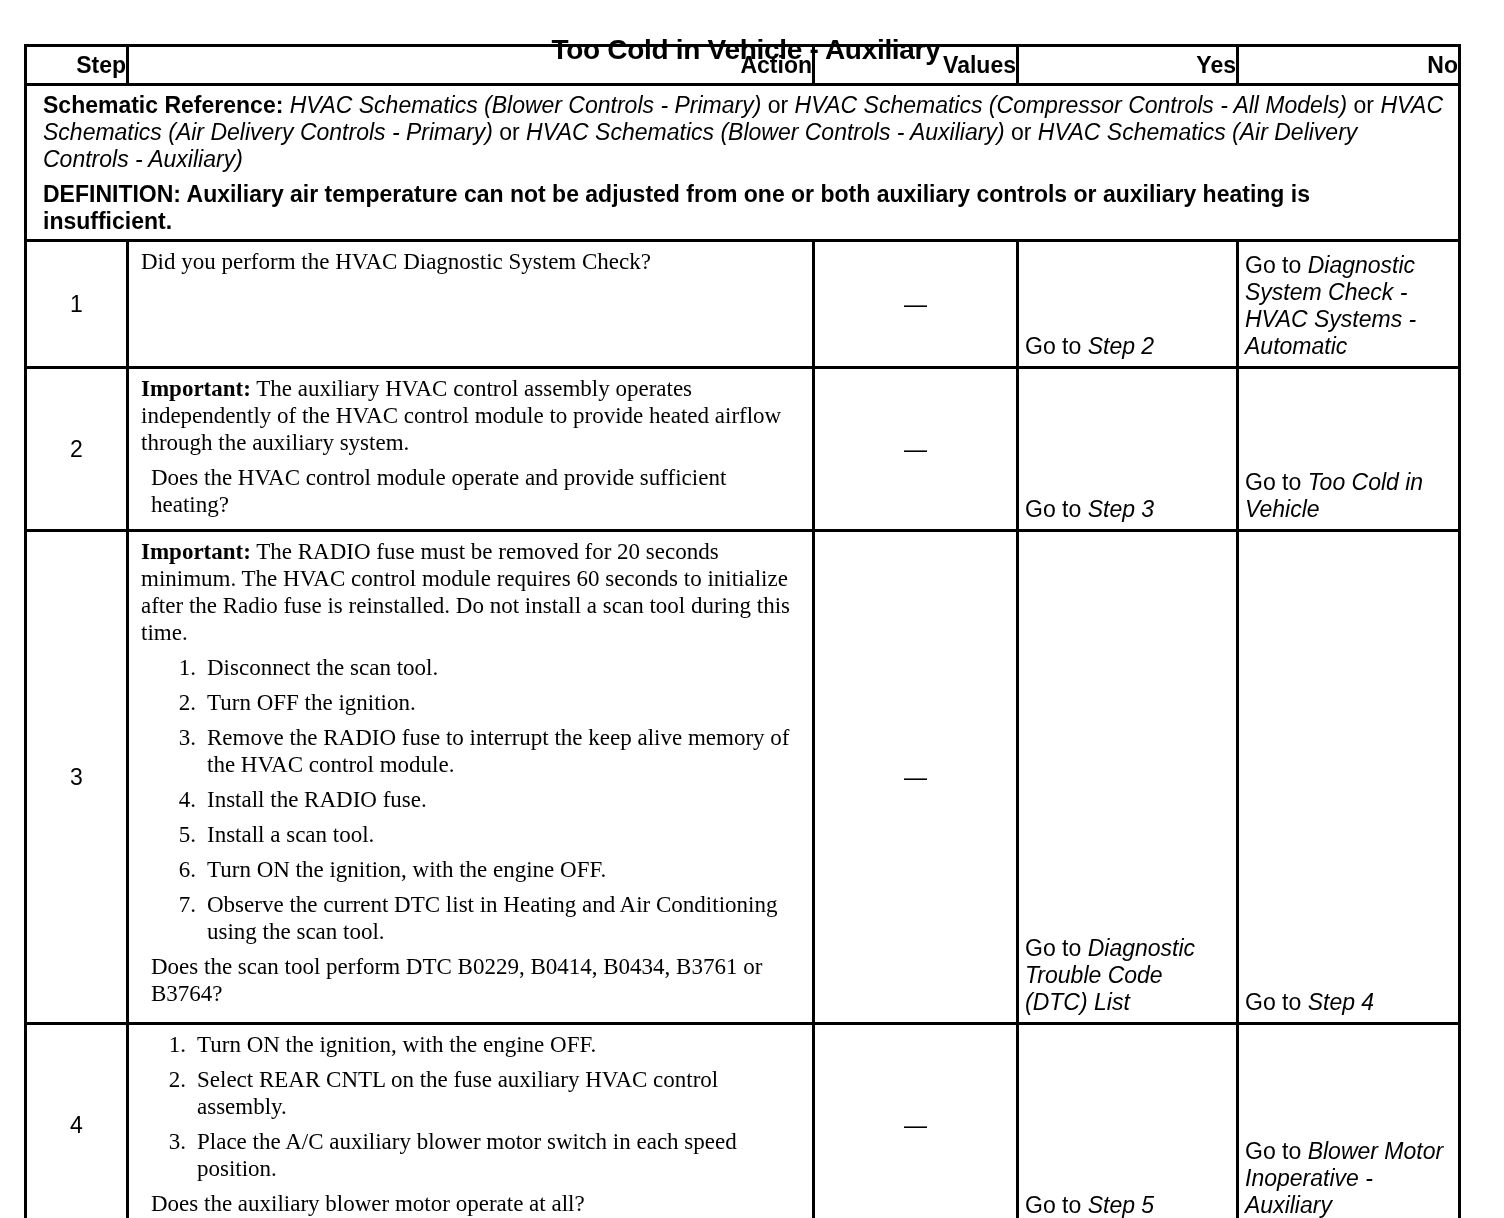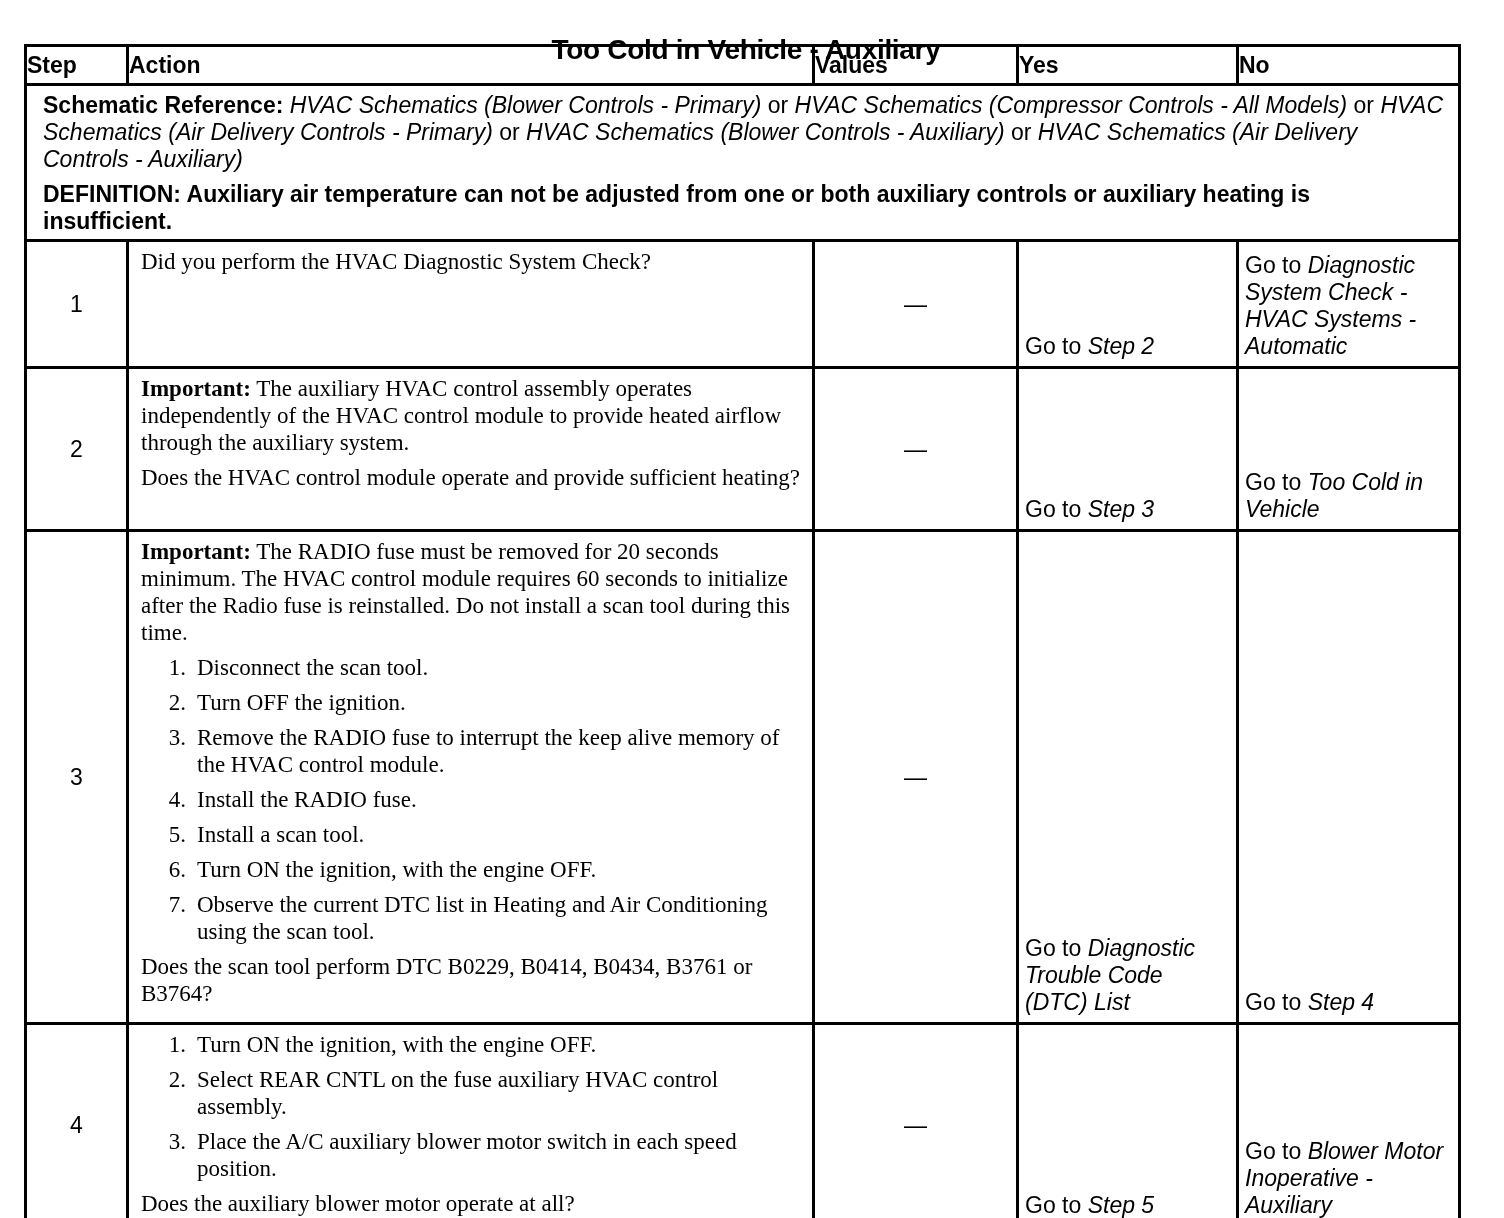--- a/index.html
+++ b/index.html
@@ -10,35 +10,35 @@
   .title {
     position: absolute; left: 0; top: 6px; width: 1492px; text-align: center;
     font-size: 28px; font-weight: bold; letter-spacing: -0.3px; margin-top: 28px;
   }
   table.diag {
     position: absolute; left: 24px; top: 44px; width: 1434px;
     border-collapse: collapse; table-layout: fixed;
     font-size: 23px; line-height: 27px;
   }
   table.diag td, table.diag th { border: 3px solid #000; padding: 0; vertical-align: top; }
-  table.diag th { font-weight: bold; font-size: 23px; height: 36px; vertical-align: middle; text-align: left; }
+  table.diag th { font-weight: bold; font-size: 23px; height: 36px; vertical-align: middle; text-align: right; }
   col.c-step { width: 102px; }
   col.c-action { width: 686px; }
   col.c-values { width: 204px; }
   col.c-yes { width: 220px; }
   col.c-no { width: 222px; }
   .ref-cell { padding: 6px 14px 4px 16px !important; }
   .ref-cell p { margin: 0; }
   .ref-cell p + p { margin-top: 8px; font-weight: bold; }
   .bold { font-weight: bold; }
   .it { font-style: italic; }
   td.step { text-align: center; vertical-align: middle !important; }
   td.action { padding: 6px 10px 6px 12px !important; font-family: Liberation Serif, serif; }
   td.action p { margin: 0; }
-  td.action p + p, td.action ol + p, td.action p + ol { margin-top: 8px; }
+  td.action p + p, td.action ol + p, td.action p + ol { margin-top: 8px; margin-left: 10px; }
   td.action ol { margin: 0; padding: 0; list-style: none; }
   td.action ol li { display: flex; margin-top: 8px; }
   td.action ol li:first-child { margin-top: 0; }
   td.action ol li .num { width: 56px; text-align: right; padding-right: 11px; flex-shrink: 0; box-sizing: border-box; }
   td.action ol li .txt { flex: 1; }
   td.values { text-align: center; vertical-align: middle !important; }
   td.yes, td.no { text-align: left; vertical-align: bottom !important; padding: 4px 6px 6px 6px !important; }
   tr.r1 td { height: 112px; }
   tr.r2 td { height: 148px; }
   tr.r3 td { height: 478px; }

